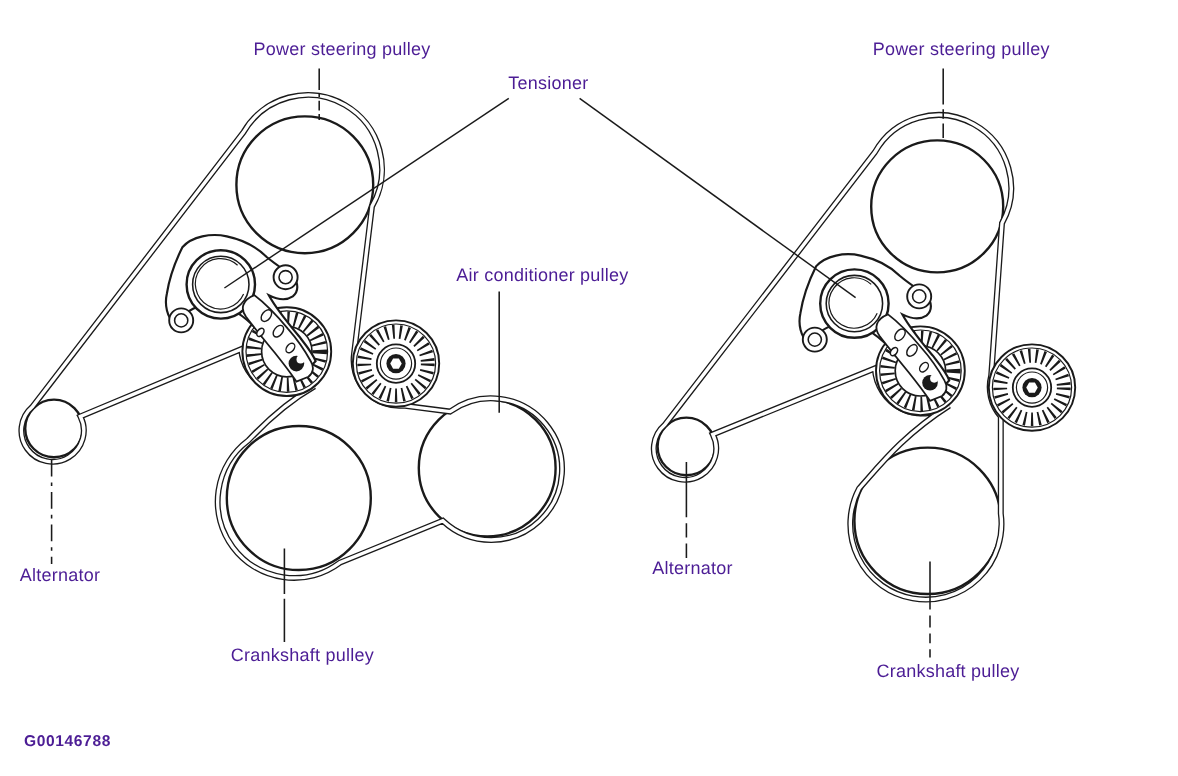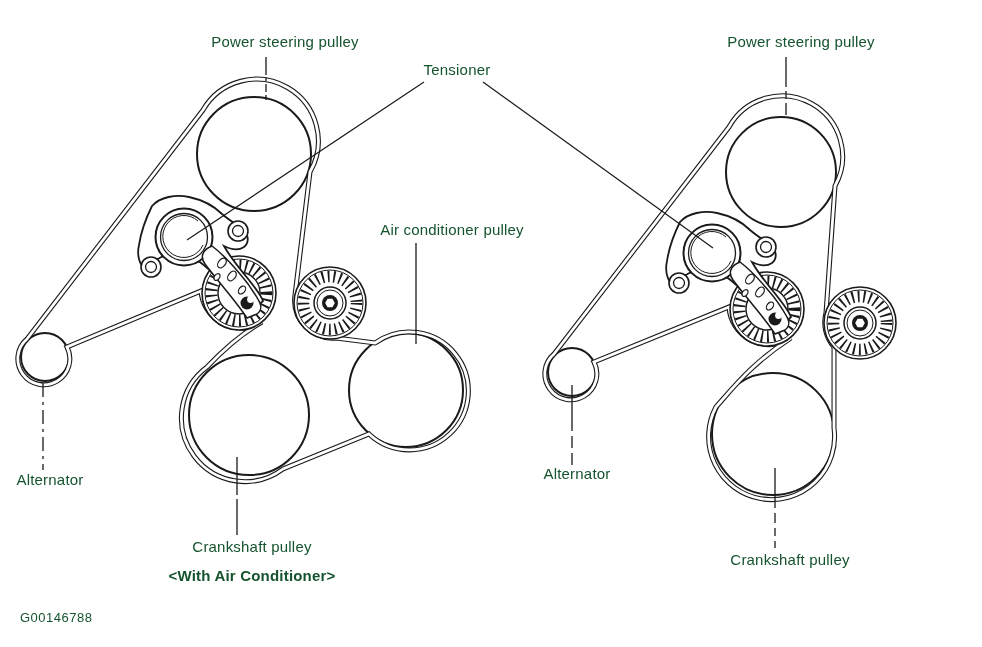--- a/index.html
+++ b/index.html
@@ -1,27 +1,27 @@
 <!DOCTYPE html>
 <html><head>
 <meta charset="utf-8">
 <style>
   html,body{margin:0;padding:0;background:#ffffff;}
   #stage{
     position:relative;width:982px;height:647px;background:#ffffff;
-    font-family:"Liberation Sans", sans-serif;color:#14532d;overflow:hidden;border-radius:22px;
+    font-family:"Liberation Sans", sans-serif;color:#4c1d95;overflow:hidden;border-radius:22px;
   }
   #drawing{position:absolute;left:0;top:0;}
   .lbl{
     position:absolute;font-size:15px;line-height:1.15;white-space:nowrap;
     transform:translateX(-50%);letter-spacing:0.2px;
   }
   .lbl.left-anchored{transform:none;}
   .caption{font-weight:bold;font-size:15px;}
-  .figid{font-size:13px;letter-spacing:0.5px;}
+  .figid{font-size:13px;letter-spacing:0.5px;font-weight:bold;}
   svg *{vector-effect:non-scaling-stroke;}
 </style>
 </head>
 <body>
 
 <div id="stage">
 
   <svg id="drawing" width="982" height="647" viewBox="0 0 982 647">
 
     <defs>
@@ -182,21 +182,20 @@
   <div class="lbl" style="left:285px;top:33px">Power steering pulley</div>
 
   <div class="lbl" style="left:457px;top:61px">Tensioner</div>
 
   <div class="lbl" style="left:452px;top:221px">Air conditioner pulley</div>
 
   <div class="lbl" style="left:50px;top:471px">Alternator</div>
 
   <div class="lbl" style="left:252px;top:538px">Crankshaft pulley</div>
 
-  <div class="lbl caption" style="left:252px;top:567px">&lt;With Air Conditioner&gt;</div>
 
   <div class="lbl" style="left:801px;top:33px">Power steering pulley</div>
 
   <div class="lbl" style="left:577px;top:465px">Alternator</div>
 
   <div class="lbl" style="left:790px;top:551px">Crankshaft pulley</div>
 
 
   <div class="lbl left-anchored figid" style="left:20px;top:611px">G00146788</div>
 </div>

